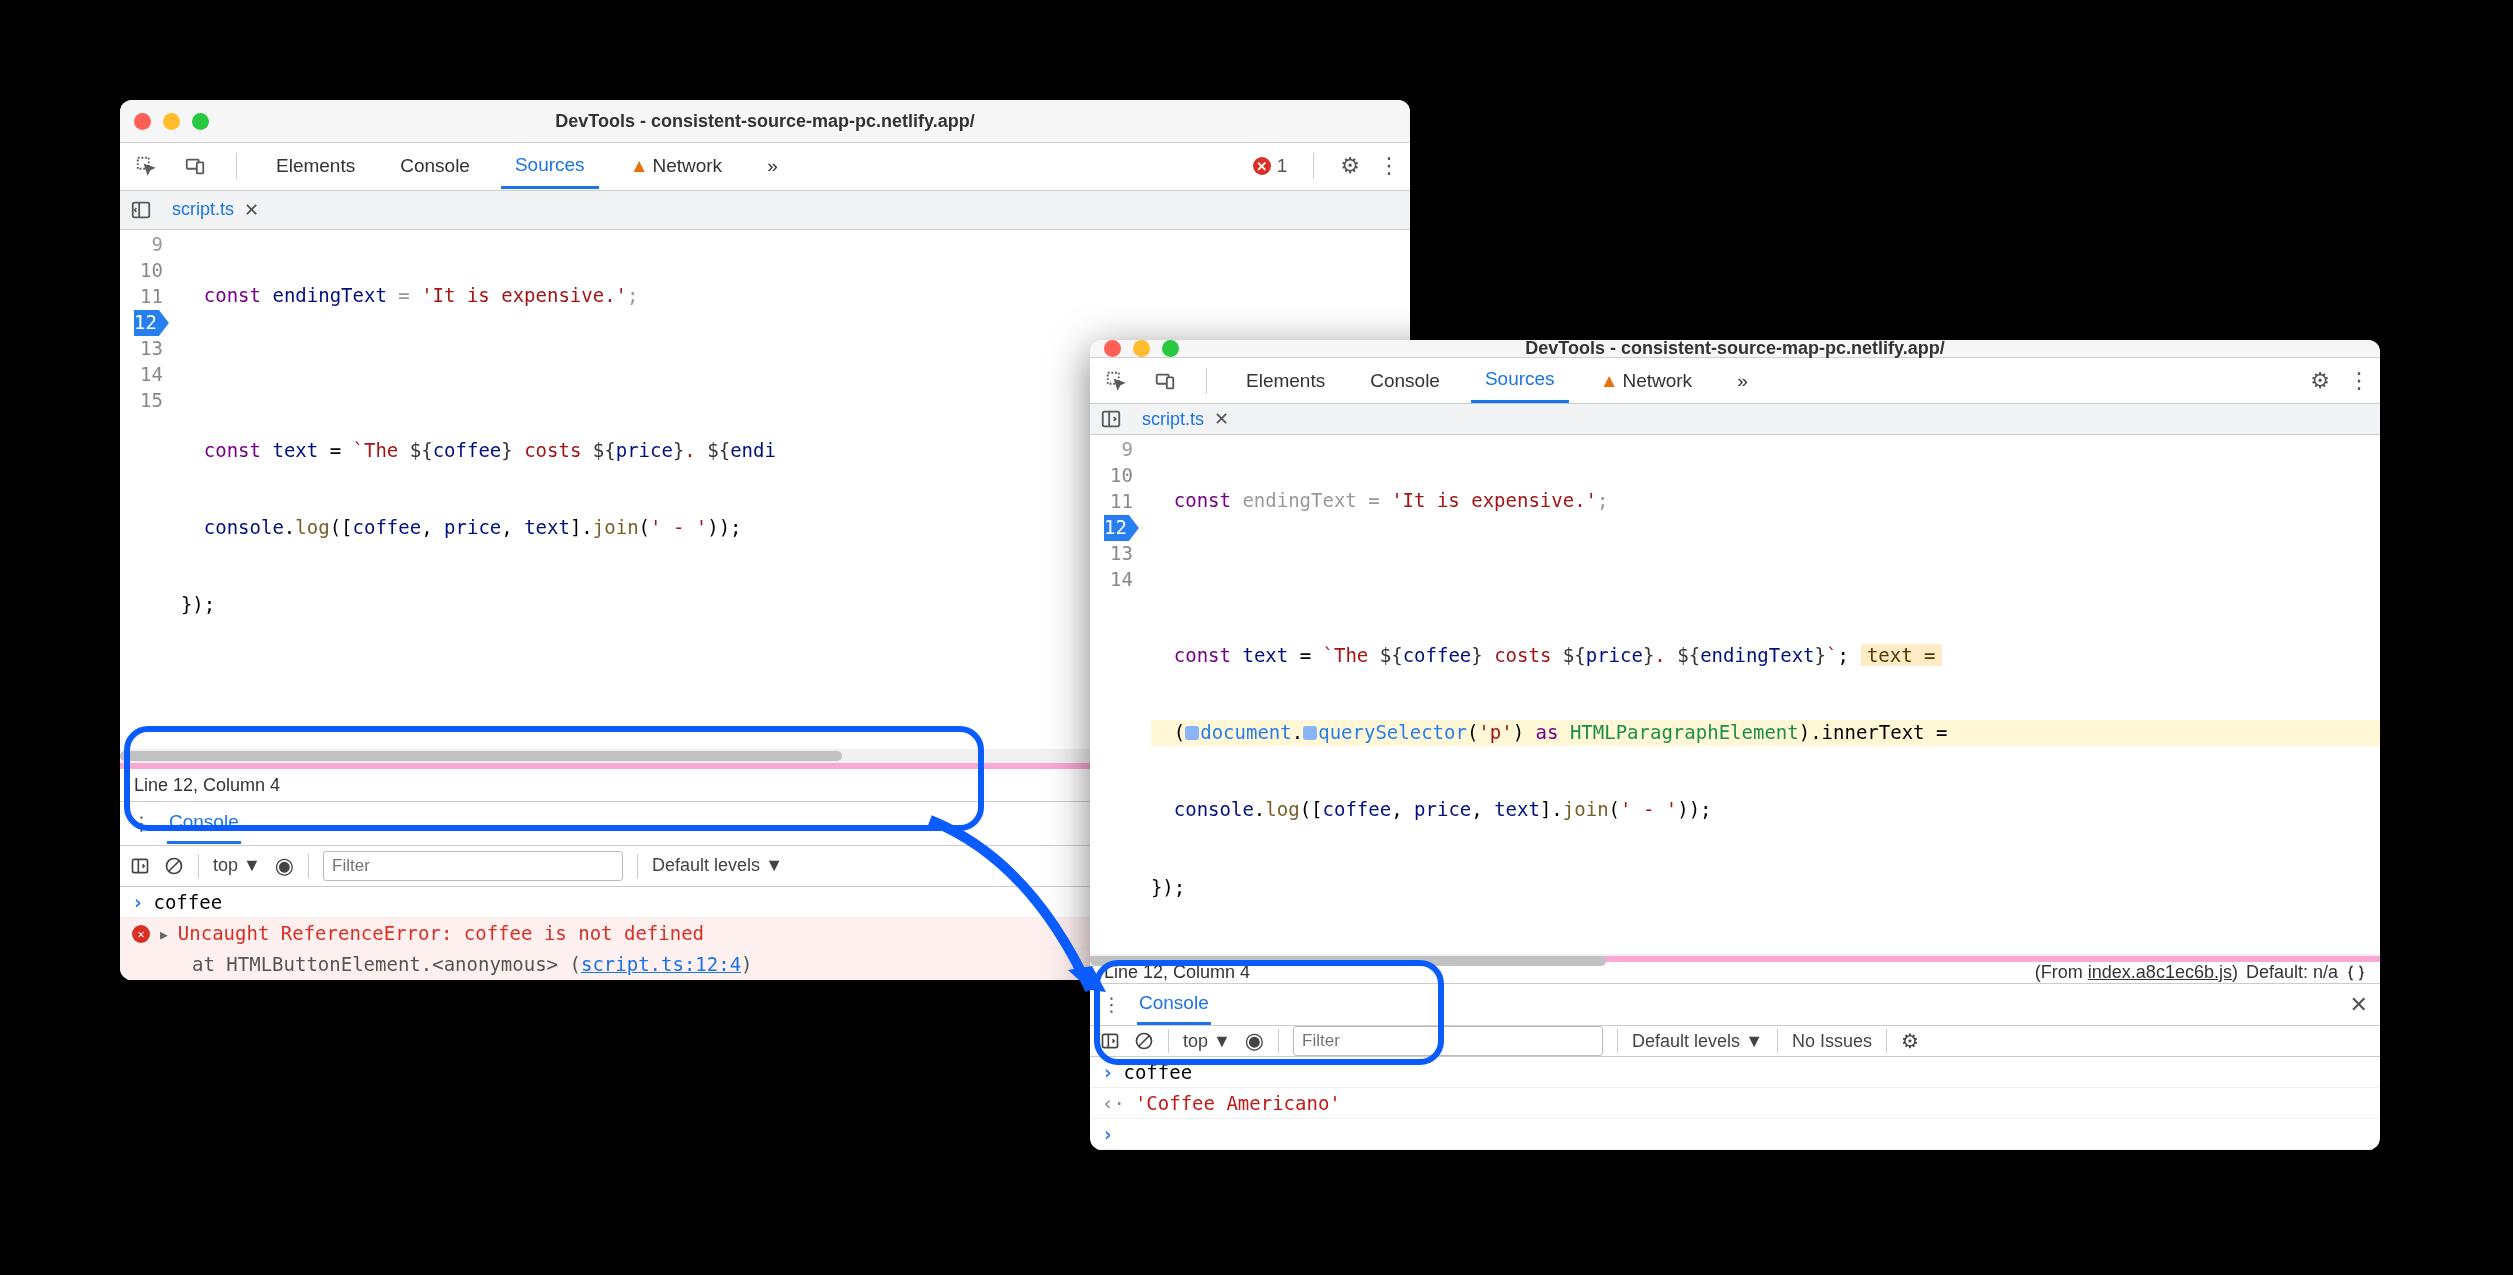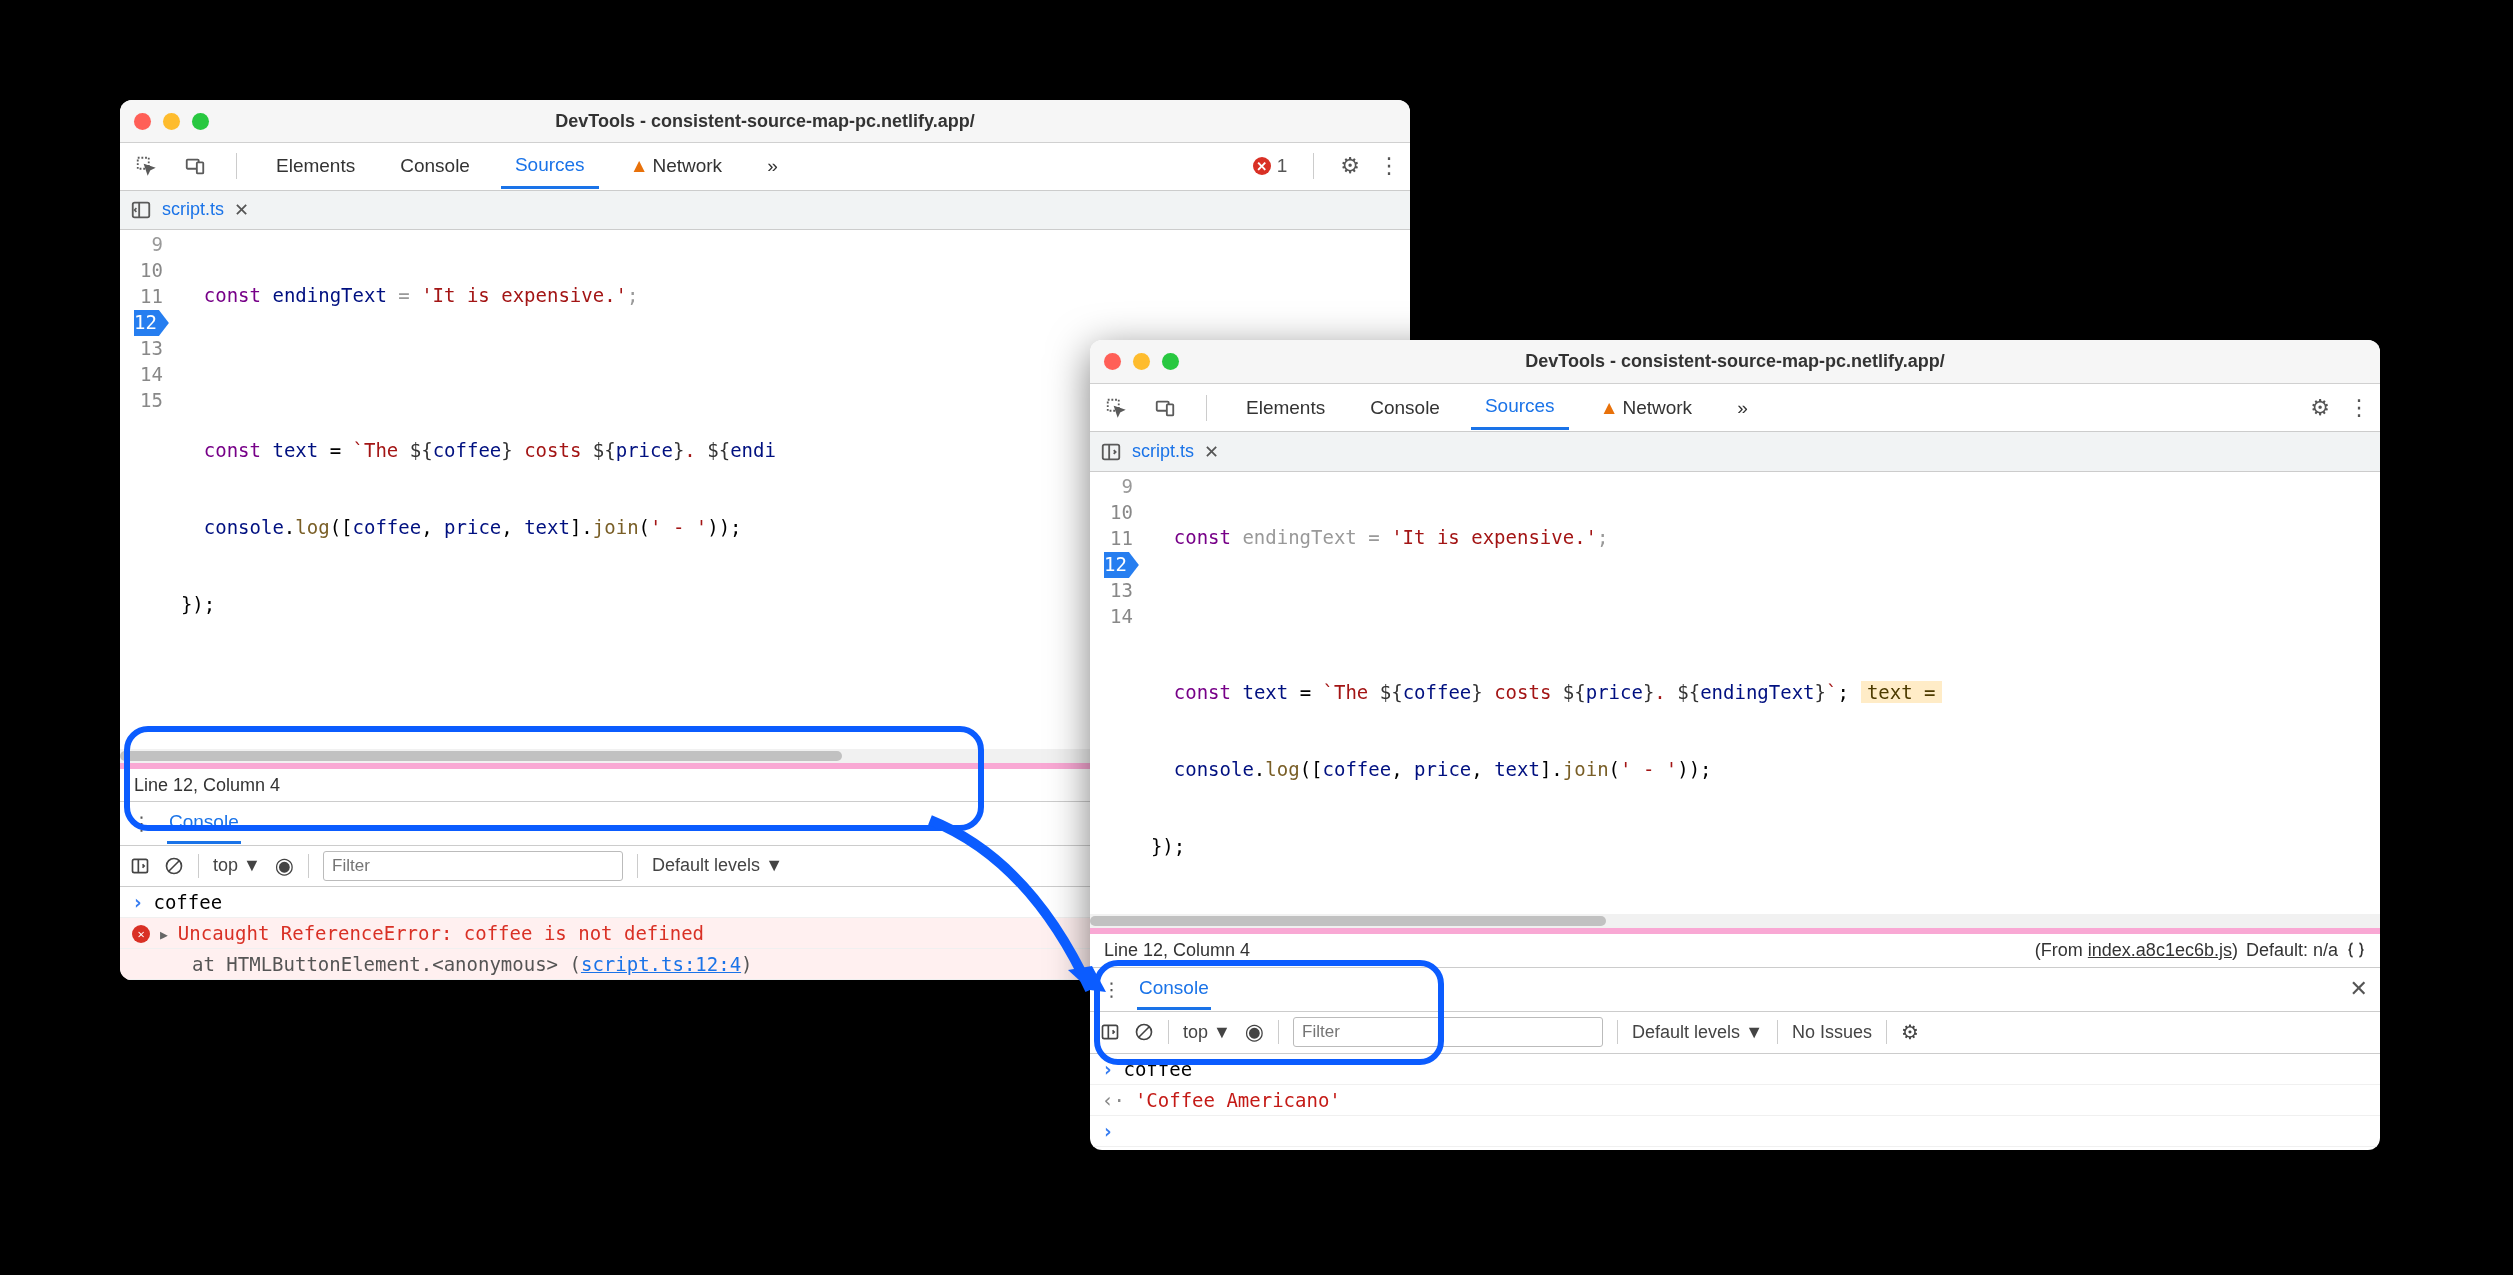--- a/index.html
+++ b/index.html
@@ -46,21 +46,21 @@
   }
   .toolbar .icon-btn { width:32px; height:32px; display:flex;align-items:center;justify-content:center; color:#5a5a5a; }
   .toolbar .sep { width:1px; height:26px; background:#ccc; margin:0 8px; }
   .tab { padding: 10px 14px; cursor:pointer; color:#333; }
   .tab.active { color:#1a73e8; border-bottom: 3px solid #1a73e8; font-weight:500; }
   .warn-tri { color:#e8710a; margin-right:4px; }
   .err-circ { width:18px;height:18px;border-radius:50%;background:#d93025;color:#fff;font-size:13px;display:inline-flex;align-items:center;justify-content:center;font-weight:bold; }
   .right-ctrls { margin-left:auto; display:flex; align-items:center; gap:18px;}
   .filetabs {
     display:flex; align-items:center; height:40px; border-bottom:1px solid #ccc;
-    padding:0 6px; 
+    padding:0 6px; gap:10px;
     background:#f1f3f4;
   }
   .filetabs .nav-icon{width:30px;height:30px;display:flex;align-items:center;justify-content:center;color:#5a5a5a;}
   .filetab { display:flex;align-items:center;gap:10px;font-size:18px;color:#1a73e8;padding:4px 6px;}
   .filetab .close-x{color:#555;font-size:18px;}
   .editor {
     display:flex; font-family: ui-monospace, "SF Mono", Menlo, Consolas, monospace;
     font-size:19px; line-height:1.35; background:#fff;
   }
   .gutter { background:#fff; text-align:right; color:#888; padding:2px 10px 2px 14px; user-select:none;}
@@ -296,20 +296,21 @@
       <div>10</div>
       <div>11</div>
       <div class="bp">12</div>
       <div>13</div>
       <div>14</div>
     </div>
     <div class="code">
       <div class="dim">  <span class="prop">const</span> endingText = <span class="str">'It is expensive.'</span>;</div>
       <div></div>
       <div>  <span class="prop">const</span> <span class="id">text</span> = <span class="str">`The </span><span class="punct">${</span><span class="id">coffee</span><span class="punct">}</span><span class="str"> costs </span><span class="punct">${</span><span class="id">price</span><span class="punct">}</span><span class="str">. </span><span class="punct">${</span><span class="id">endingText</span><span class="punct">}</span><span class="str">`</span>;<span class="val-tag">text =</span></div>
+      <div class="hl-line">  (<span class="inline-badge"></span><span class="tok-blue">document</span>.<span class="inline-badge"></span><span class="tok-blue">querySelector</span>(<span class="str">'p'</span>) <span class="prop">as</span> <span style="color:#1a8f4a;">HTMLParagraphElement</span>).innerText =</div>
       <div>  <span class="id">console</span>.<span class="fn">log</span>([<span class="id">coffee</span>, <span class="id">price</span>, <span class="id">text</span>].<span class="fn">join</span>(<span class="str">' - '</span>));</div>
       <div>});</div>
     </div>
   </div>
 
   <div class="scrollbar">
       <div class="scroll-thumb" style="left:0;width:40%;"></div>
     </div>
 
   <div class="statusbar">

